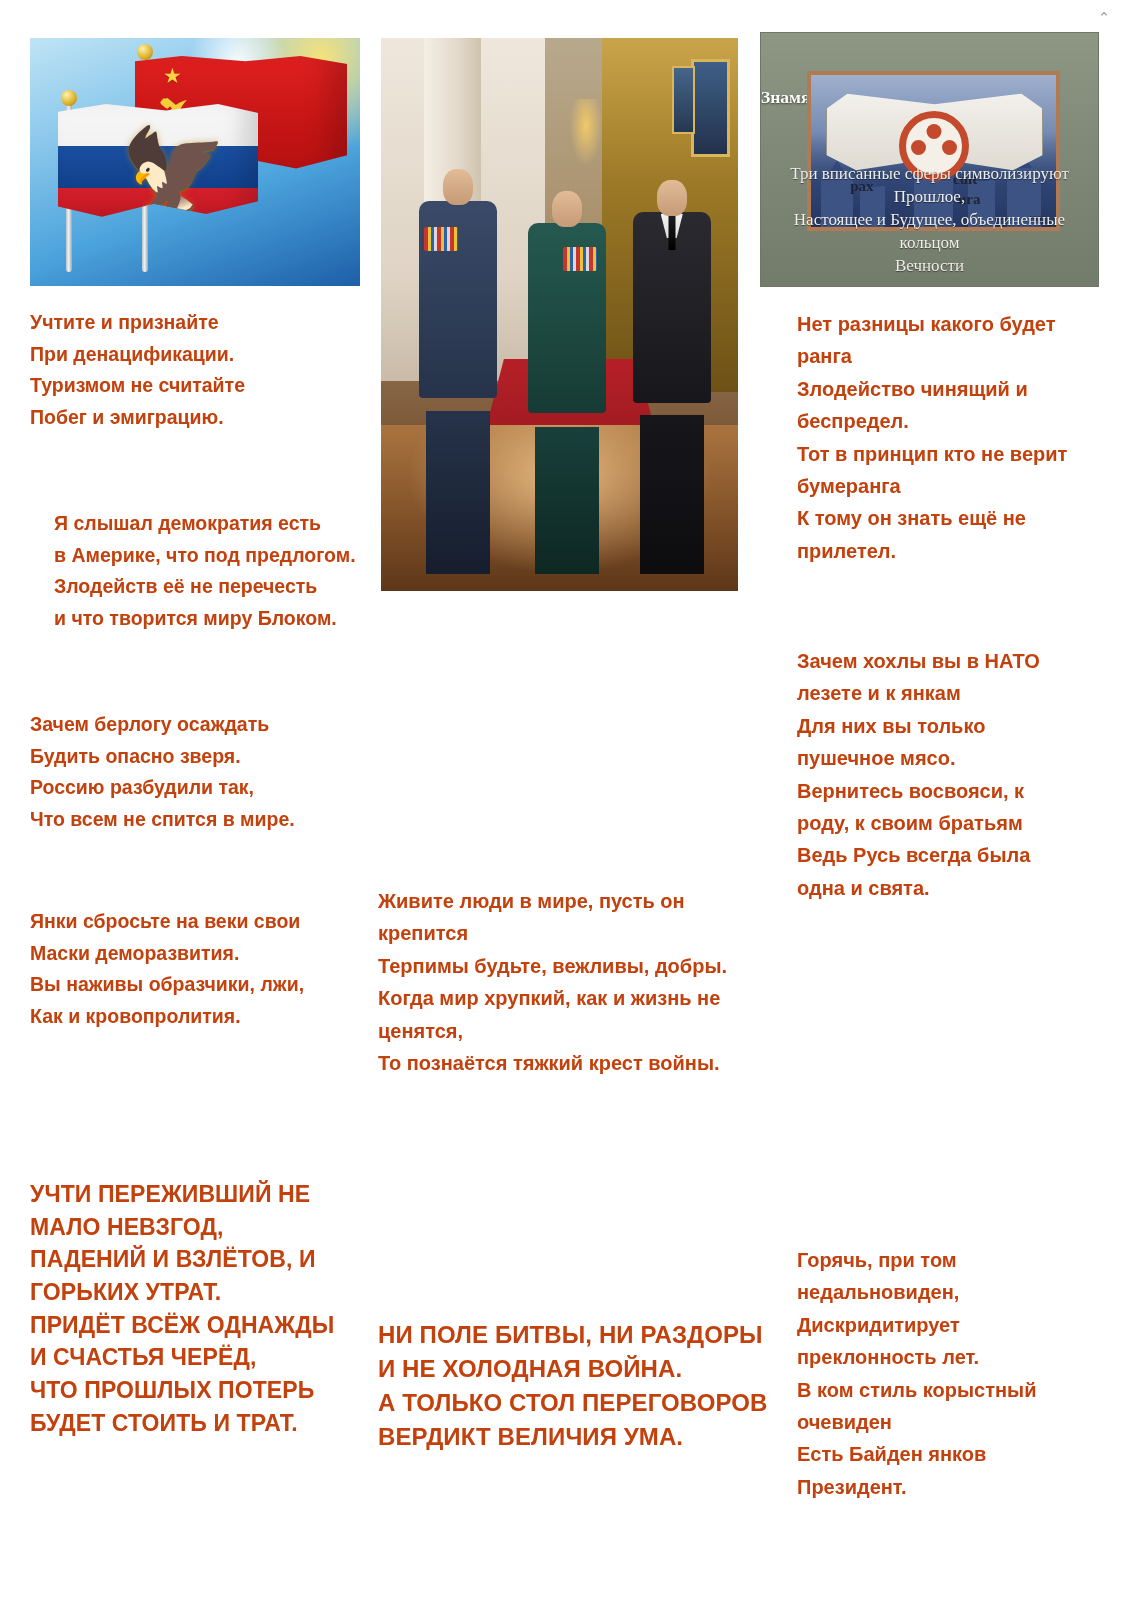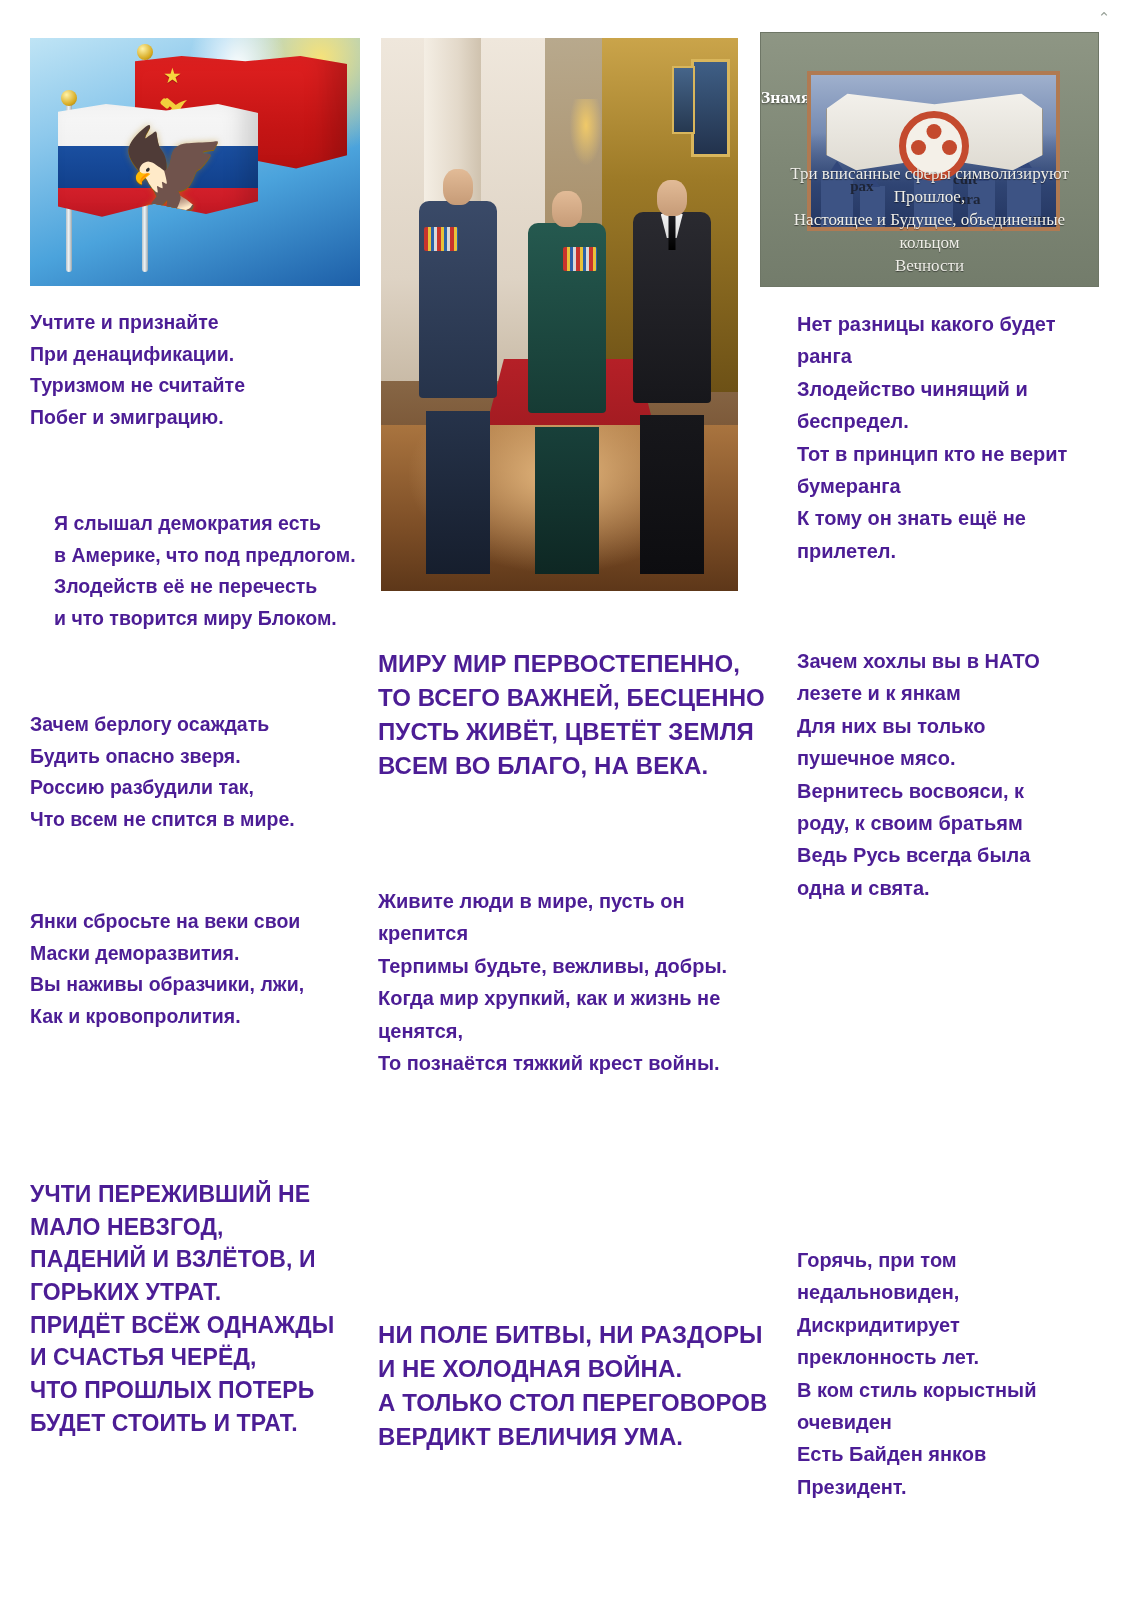--- a/index.html
+++ b/index.html
@@ -19,21 +19,21 @@
   .page {
     position: relative;
     width: 1131px;
     height: 1600px;
     background: #ffffff;
   }
 
   
   .block {
     position: absolute;
-    color: #4c1d95;
+    color: #c2410c;
     font-weight: bold;
     line-height: 1.62;
     white-space: pre-line;
   }
   .col-left  { left: 30px;  width: 332px; font-size: 19.5px; }
   .col-mid   { left: 378px; width: 412px; font-size: 20px; }
   .col-right { left: 797px; width: 300px; font-size: 20px; }
 
   .caps {
     font-weight: bold;
@@ -366,24 +366,20 @@
 Как и кровопролития.</div>
   <div class="block col-left caps caps-left" style="top:1178px;">УЧТИ ПЕРЕЖИВШИЙ НЕ
 МАЛО НЕВЗГОД,
 ПАДЕНИЙ И ВЗЛЁТОВ, И
 ГОРЬКИХ УТРАТ.
 ПРИДЁТ ВСЁЖ ОДНАЖДЫ
 И СЧАСТЬЯ ЧЕРЁД,
 ЧТО ПРОШЛЫХ ПОТЕРЬ
 БУДЕТ СТОИТЬ И ТРАТ.</div>
 
-  <div class="block col-mid caps caps-mid" style="top:647px;">МИРУ МИР ПЕРВОСТЕПЕННО,
-ТО ВСЕГО ВАЖНЕЙ, БЕСЦЕННО
-ПУСТЬ ЖИВЁТ, ЦВЕТЁТ ЗЕМЛЯ
-ВСЕМ ВО БЛАГО, НА ВЕКА.</div>
   <div class="block col-mid" style="top:885px;">Живите люди в мире, пусть он
 крепится
 Терпимы будьте, вежливы, добры.
 Когда мир хрупкий, как и жизнь не
 ценятся,
 То познаётся тяжкий крест войны.</div>
   <div class="block col-mid caps caps-mid" style="top:1318px;">НИ ПОЛЕ БИТВЫ, НИ РАЗДОРЫ
 И НЕ ХОЛОДНАЯ ВОЙНА.
 А ТОЛЬКО СТОЛ ПЕРЕГОВОРОВ
 ВЕРДИКТ ВЕЛИЧИЯ УМА.</div>

